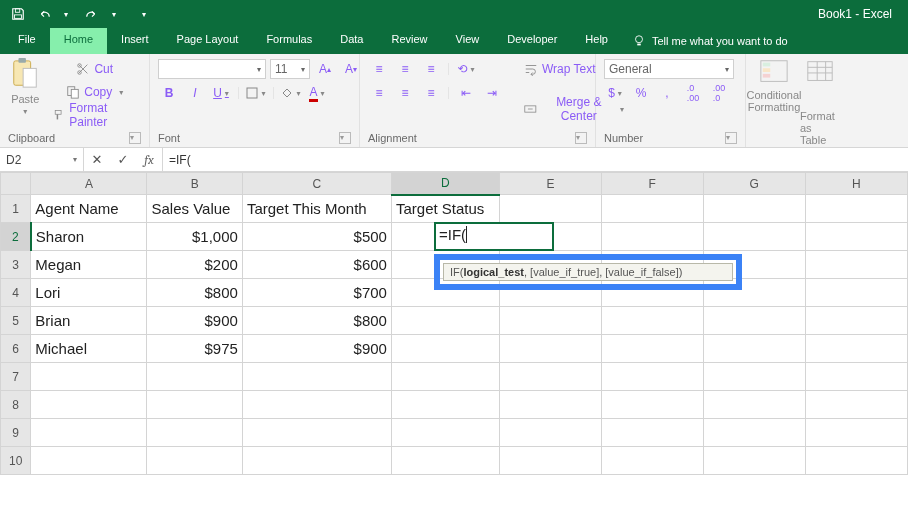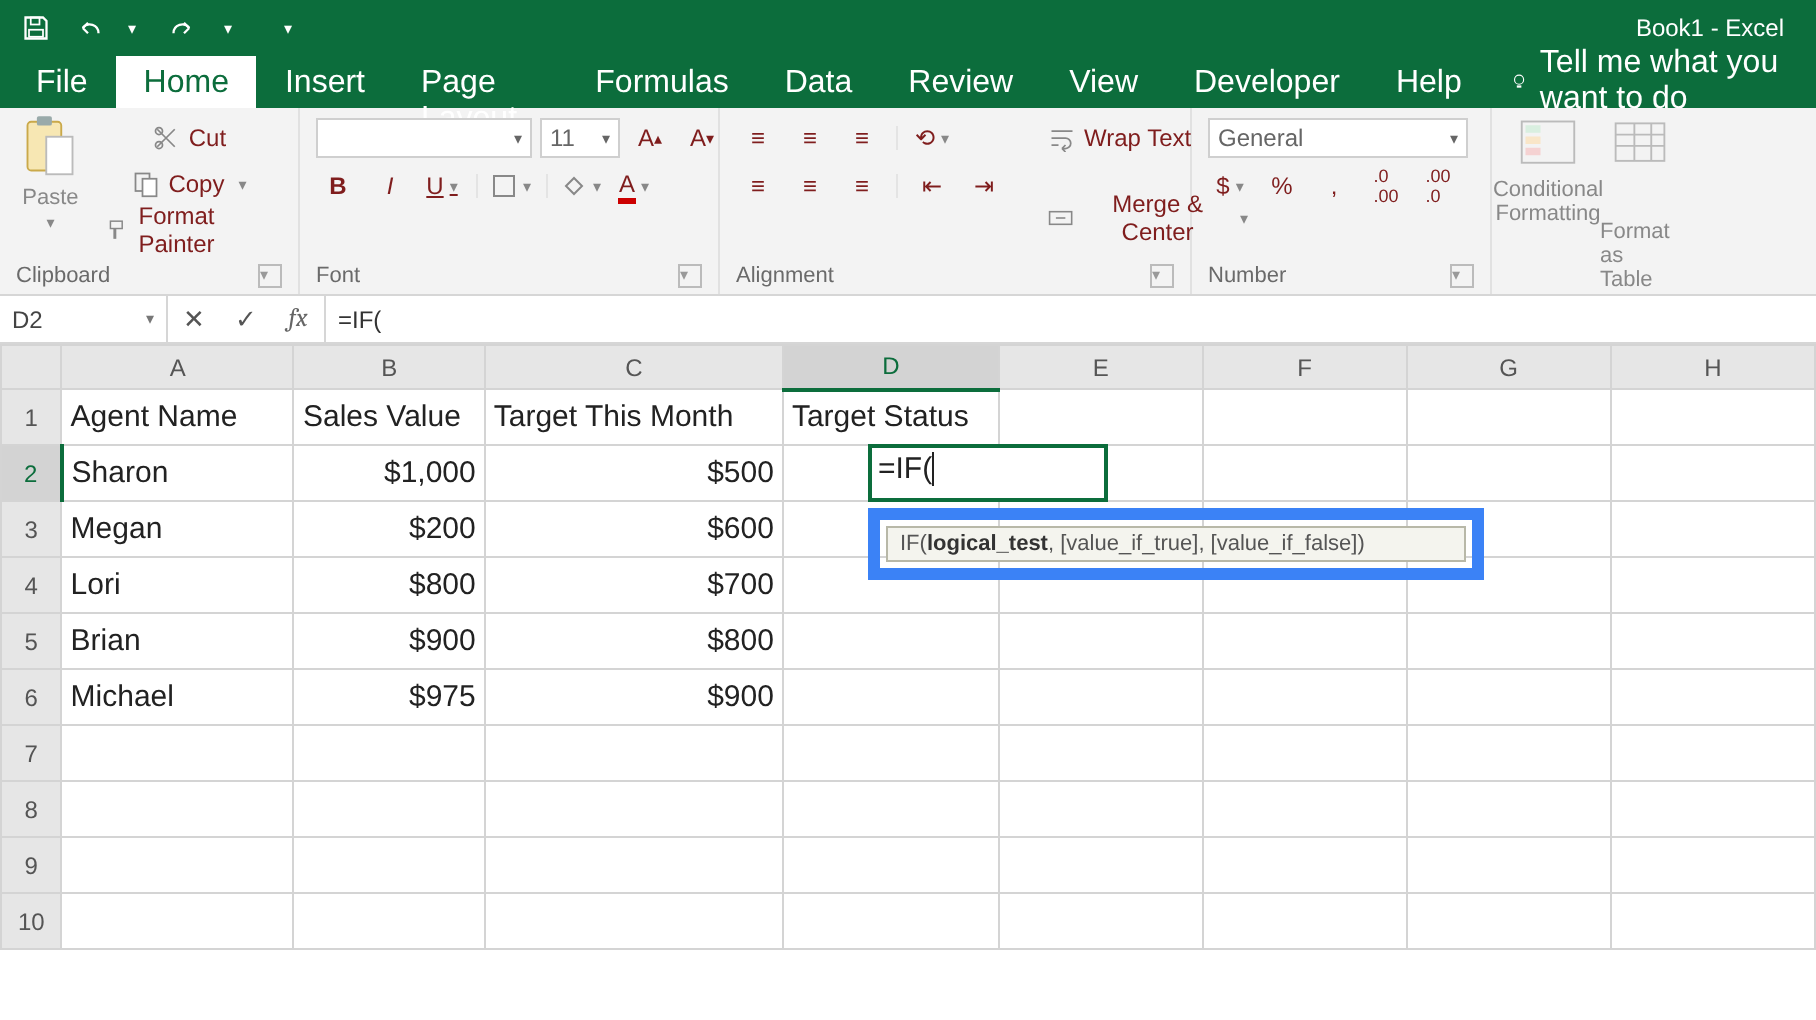--- a/index.html
+++ b/index.html
@@ -7,37 +7,37 @@
 
   
   .titlebar { height: 28px; background: #0c6d3c; display: flex; align-items: center; padding: 0 6px; color: #fff; }
   .qat { display: flex; align-items: center; gap: 2px; }
   .qat .btn { width: 24px; height: 24px; display: flex; align-items: center; justify-content: center; color: #fff; font-size: 13px; }
   .qat .btn svg { fill: #fff; }
   .qat .caret { margin-left: -4px; font-size: 8px; }
   .doc-title { margin-left: auto; margin-right: 10px; font-size: 12px; }
 
   
-  .tabs { height: 26px; background: #0c6d3c; display: flex; align-items: stretch; padding-left: 4px; color: #fff; font-size: 16px; }
+  .tabs { height: 26px; background: #0c6d3c; display: flex; align-items: stretch; padding-left: 4px; color: #fff; font-size: 11px; }
   .tab { padding: 5px 14px 0; cursor: pointer; }
   .tab.file { background: transparent; }
-  .tab.active { background: #ffffff; color: #0c6d3c; }
+  .tab.active { background: #86efac; color: #0c6d3c; }
   .tell-me { display: flex; align-items: center; gap: 6px; padding: 0 10px; }
   .bulb { width: 14px; height: 14px; }
 
   
   .ribbon { height: 94px; background: #f3f3f3; border-bottom: 1px solid #d6d6d6; display: flex; }
   .group { border-right: 1px solid #e1e1e1; padding: 3px 8px 0; display: flex; flex-direction: column; height: 100%; }
   .group-body { flex: 1; display: flex; align-items: flex-start; gap: 6px; }
   .group-label { text-align: left; font-size: 11px; color: #6a6a6a; padding-bottom: 3px; position: relative; }
   .group-label .dlg { position: absolute; right: 0; bottom: 3px; width: 12px; height: 12px; border: 1px solid #bbb; font-size: 8px; line-height: 10px; color: #999; }
 
   .vstack { display: flex; flex-direction: column; gap: 2px; }
   .hstack { display: flex; align-items: center; gap: 4px; }
-  .rbtn { height: 20px; min-width: 20px; padding: 0 4px; display: inline-flex; align-items: center; justify-content: center; border: 1px solid transparent; color: #7f1d1d; background: transparent; font-size: 12px; }
+  .rbtn { height: 20px; min-width: 20px; padding: 0 4px; display: inline-flex; align-items: center; justify-content: center; border: 1px solid transparent; color: #8b5cf6; background: transparent; font-size: 12px; }
   .rbtn.sq { width: 22px; padding: 0; }
   .rbtn.combo { border: 1px solid #cfcfcf; background: #fff; justify-content: space-between; padding: 0 4px; color: #666; }
   .big-btn { width: 40px; display: flex; flex-direction: column; align-items: center; gap: 2px; font-size: 11px; color: #888; }
   .big-btn .ico { width: 30px; height: 30px; }
   .paste-ico { width: 30px; height: 34px; }
   .sep-v { width: 1px; background: #e4e4e4; align-self: stretch; margin: 4px 2px; }
 
   
   .namebox-row { height: 24px; border-bottom: 1px solid #d6d6d6; display: flex; align-items: stretch; background: #fff; }
   .namebox { width: 84px; border-right: 1px solid #d6d6d6; display: flex; align-items: center; padding: 0 6px; font-size: 12px; justify-content: space-between; }

